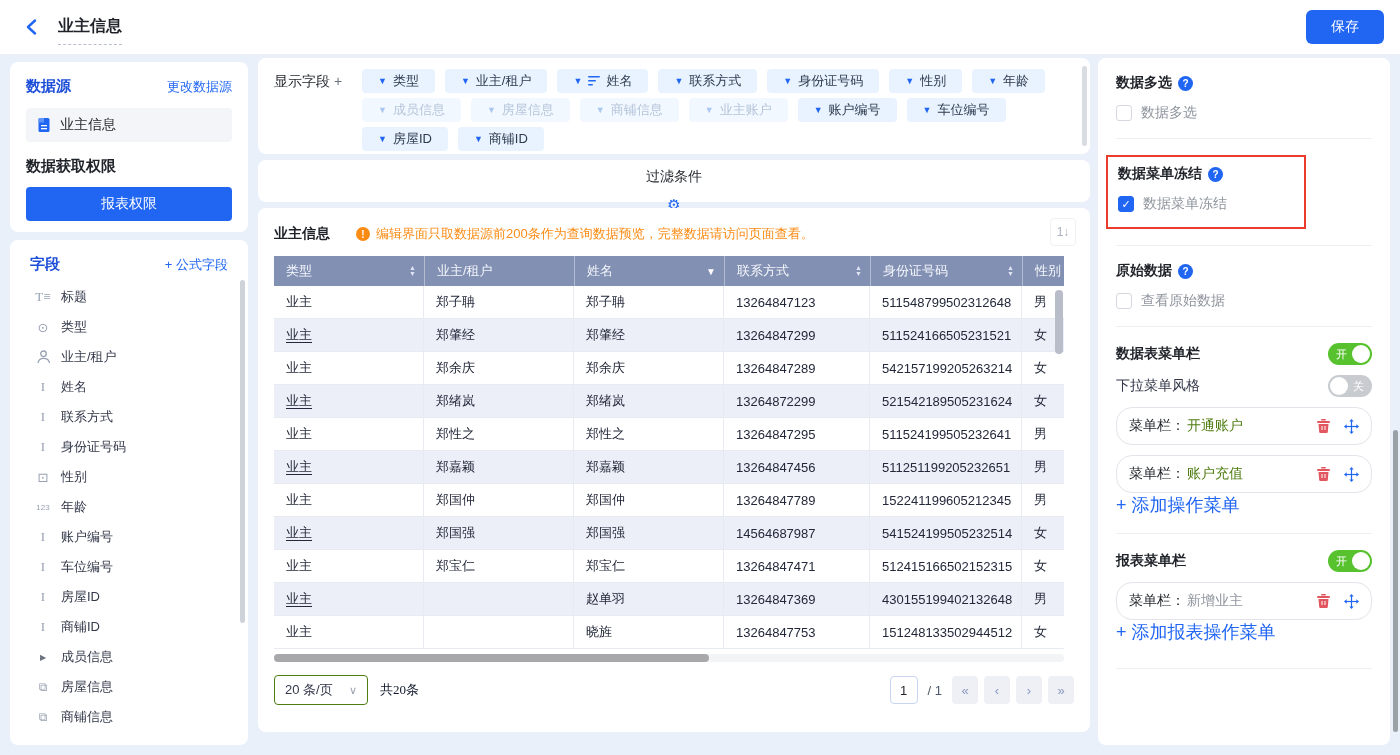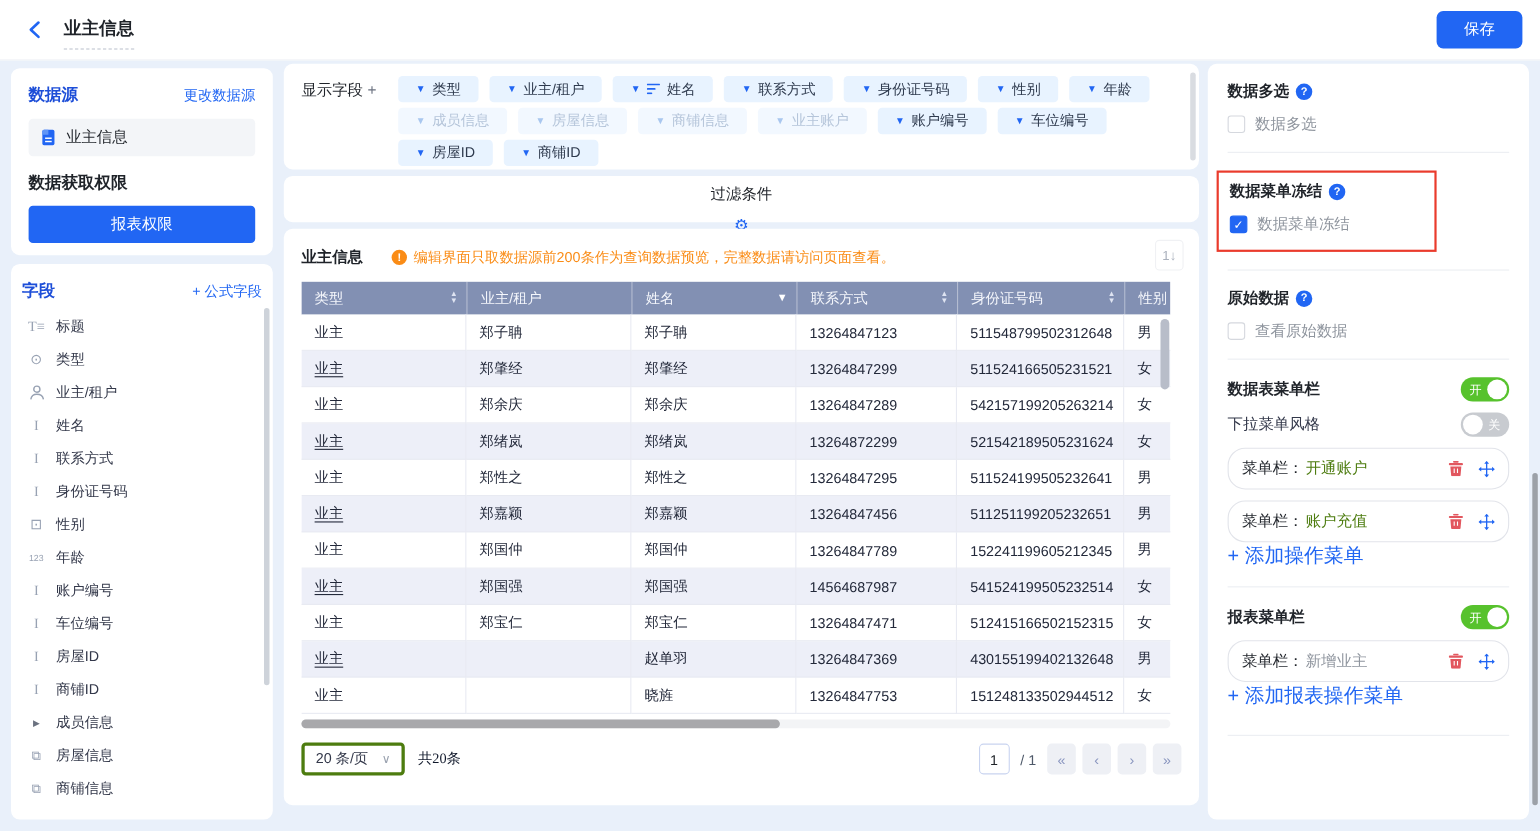--- a/index.html
+++ b/index.html
@@ -19,21 +19,21 @@
   
   .card { position:absolute; background:#fff; border-radius:8px; }
   
   .card-ds { left:10px; top:62px; width:238px; height:170px; padding:15px 16px; }
   .row-sb { display:flex; align-items:center; justify-content:space-between; }
   .sec-title { font-size:15px; font-weight:bold; color:#1d4ed8; }
   .link { color:#2166f3; font-size:13px; cursor:pointer; }
   .ds-item { margin-top:12px; height:34px; background:#f3f5f8; border-radius:4px; display:flex; align-items:center; padding:0 10px; gap:8px; font-size:14px; }
   .perm-title { margin-top:15px; font-size:15px; font-weight:bold; }
   .perm-btn { margin-top:11px; width:100%; height:34px; background:#2166f3; color:#fff; border:none; border-radius:4px; font-size:14px; cursor:pointer; }
-  .card-fields { left:10px; top:240px; width:238px; height:505px; padding:15px 10px; overflow:hidden; }
+  .card-fields { left:10px; top:240px; width:238px; height:505px; padding:15px 20px; overflow:hidden; }
   .field-list { margin-top:8px; }
   .field-item { height:30px; display:flex; align-items:center; gap:9px; font-size:13px; color:#33384a; padding-left:4px; cursor:pointer; }
   .fi { width:18px; text-align:center; color:#98a2b3; font-size:12px; flex:none; display:inline-flex; justify-content:center; align-items:center; }
   .fi.serif { font-family:"Liberation Serif","DejaVu Serif",serif; font-size:13px; }
   .fi.num { font-size:8px; letter-spacing:0; }
   .fi.tri { font-size:8px; color:#6b7280; }
   .fi.radio { font-size:13px; }
   .fi.sel { font-size:13px; }
   .fi.tbl2 { font-size:12px; }
   .vscroll { position:absolute; width:5px; border-radius:3px; background:#ced3da; }
@@ -67,21 +67,21 @@
   .sdn { font-size:10px; color:#fff; }
   .trow { display:flex; height:33px; background:#fff; }
   .trow:nth-of-type(even) { background:#edeff8; }
   .tcell { flex:none; display:flex; align-items:center; padding:0 12px; font-size:13px; color:#23293a; border-right:1px solid #e8eaf2; border-bottom:1px solid #e8eaf2; white-space:nowrap; overflow:hidden; }
   .trow:nth-of-type(even) .tcell:first-child { text-decoration:underline; text-underline-offset:3px; }
   .tbl-vthumb { position:absolute; right:1px; top:34px; width:8px; height:64px; background:#b8bdc9; border-radius:4px; }
   .hscroll { margin-top:5px; width:790px; height:8px; background:#f3f4f6; border-radius:4px; position:relative; }
   .hthumb { position:absolute; left:0; top:0; height:8px; width:55%; background:#a8a8ab; border-radius:4px; }
   .pager { margin-top:13px; display:flex; align-items:center; justify-content:space-between; }
   .pager-left { display:flex; align-items:center; gap:12px; }
-  .psize { width:94px; height:30px; border:3px solid #4d7c0f; border-radius:4px; display:flex; align-items:center; justify-content:space-between; padding:0 10px; font-size:13px; color:#33384a; cursor:pointer; }
+  .psize { width:94px; height:30px; border:1px solid #4d7c0f; border-radius:4px; display:flex; align-items:center; justify-content:space-between; padding:0 10px; font-size:13px; color:#33384a; cursor:pointer; }
   .psize .v { color:#9aa2af; font-size:11px; }
   .ptotal { color:#0f172a; font-size:13px;font-family:Liberation Serif, serif; }
   .pager-right { display:flex; align-items:center; gap:6px; }
   .pnum { width:28px; height:28px; border:1px solid #c9d4f0; border-radius:4px; display:flex; align-items:center; justify-content:center; font-size:13px; }
   .pof { color:#4e5969; font-size:13px; margin:0 4px; }
   .pbtn { width:26px; height:28px; background:#eef0f5; border-radius:4px; color:#8b97c0; font-size:13px; display:flex; align-items:center; justify-content:center; cursor:pointer; }
   
   .card-settings { left:1098px; top:58px; width:292px; height:687px; padding:16px 18px; }
   .st-title-row { display:flex; align-items:center; justify-content:space-between; }
   .st-title { font-size:14px; font-weight:bold; display:flex; align-items:center; gap:6px; }

